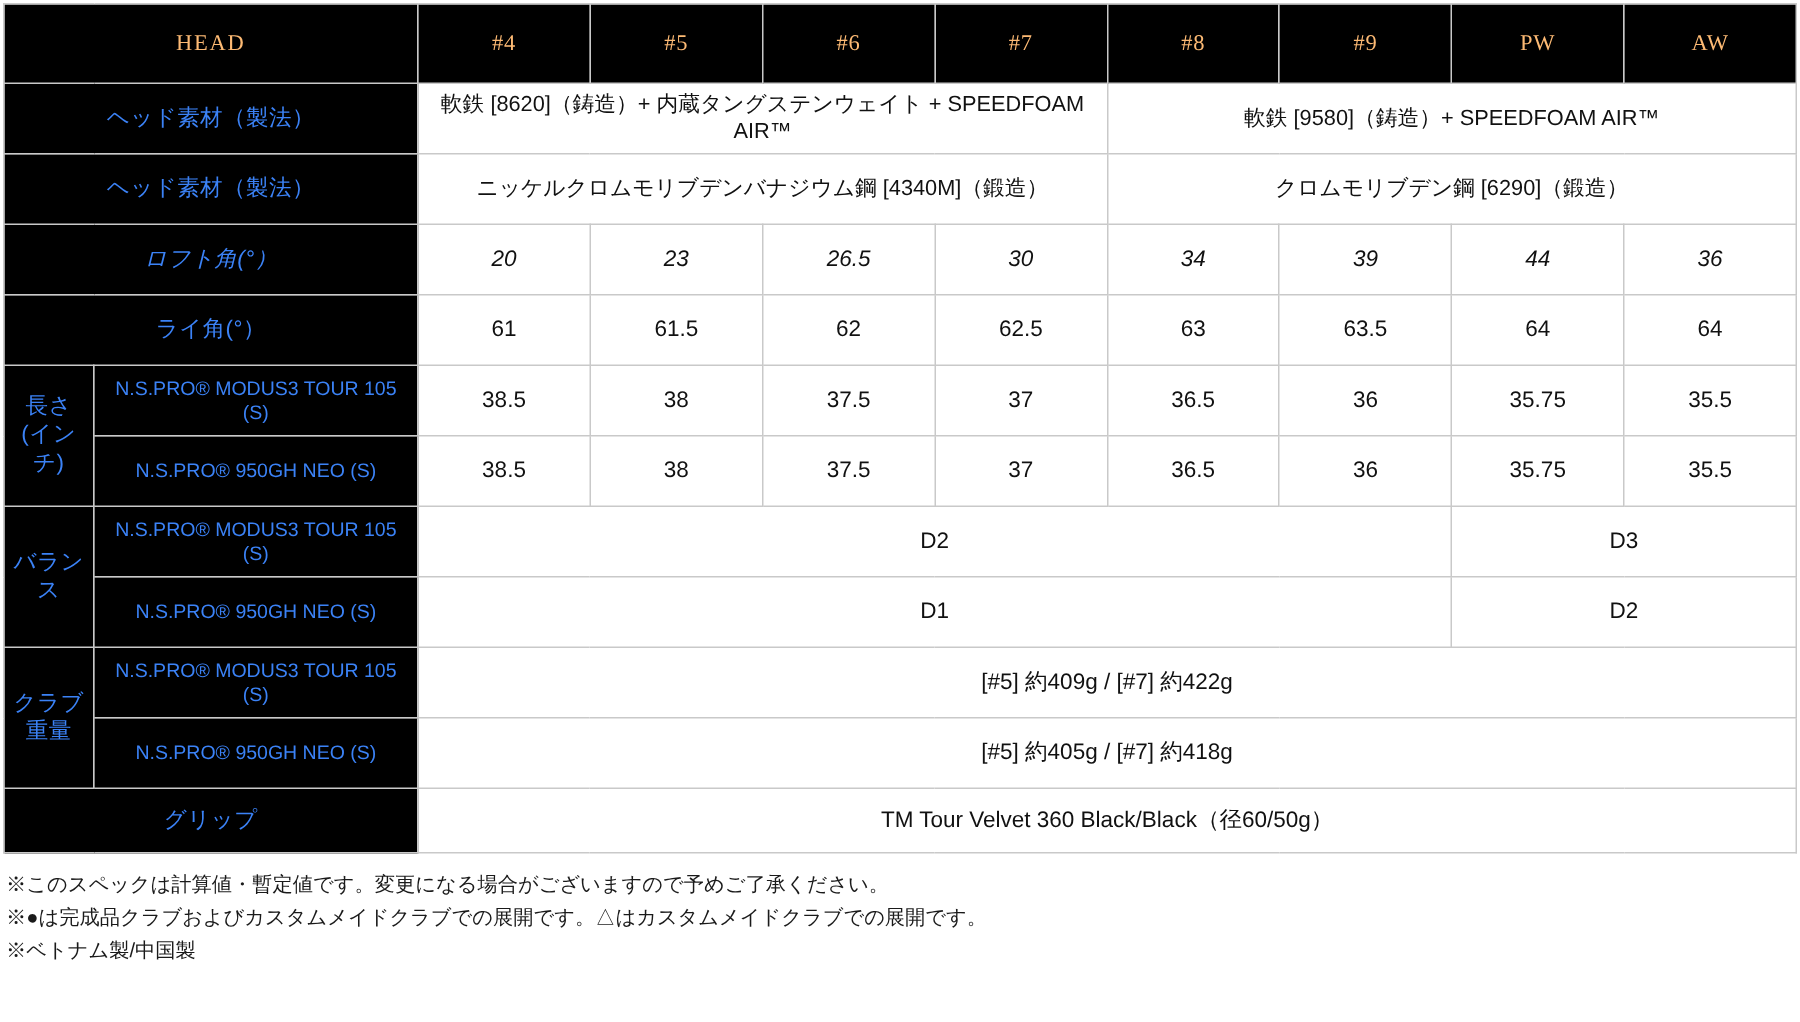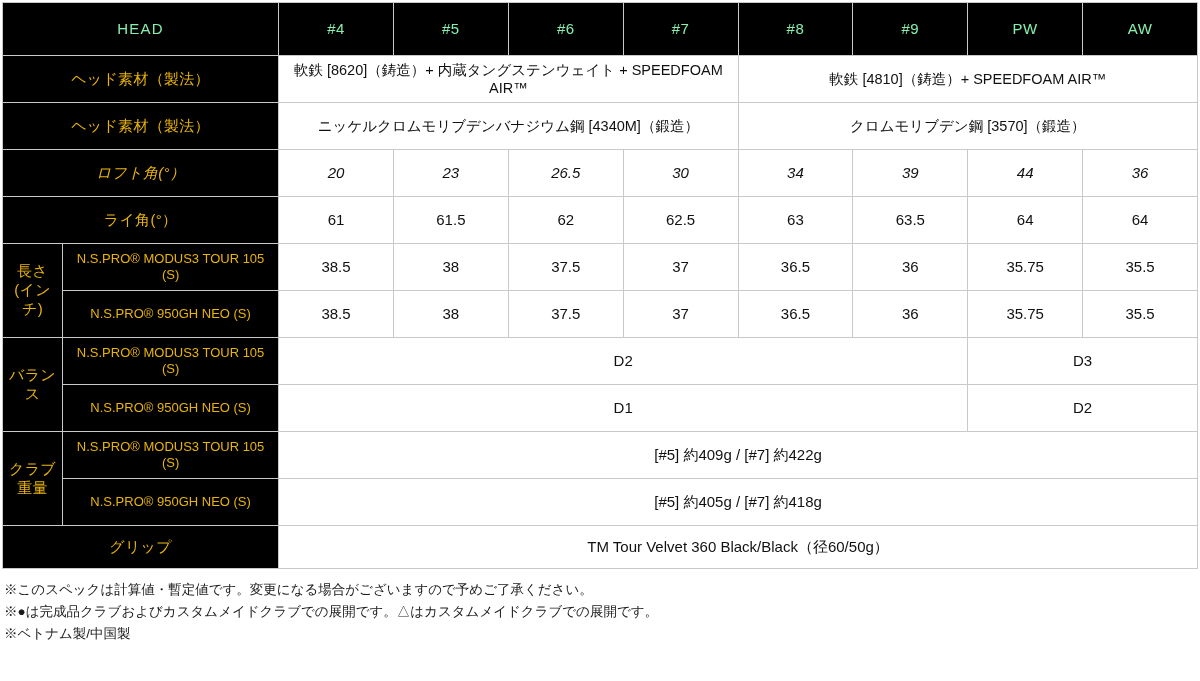--- a/index.html
+++ b/index.html
@@ -31,31 +31,32 @@
     border: 1px solid #c9c9c9;
     padding: 0 6px;
     text-align: center;
     vertical-align: middle;
     font-weight: normal;
     font-size: 15px;
     line-height: 1.25;
   }
   .hdr {
     background: #000000;
-    color: #86efac;
+    color: #fdba74;
     height: 52px;
     font-size: 15px;
     letter-spacing: 0.5px;
+    font-family: Liberation Serif, serif;
   }
   .hdr.head-label {
     letter-spacing: 1.2px;
   }
   .rowlabel {
     background: #000000;
-    color: #eab308;
+    color: #3b82f6;
     font-size: 14.5px;
     letter-spacing: 0.3px;
   }
   .rowlabel.small {
     font-size: 13px;
     letter-spacing: 0px;
     padding: 0 4px;
   }
   .val {
     background: #ffffff;
@@ -112,27 +113,27 @@
         <td class="hdr">#7</td>
         <td class="hdr">#8</td>
         <td class="hdr">#9</td>
         <td class="hdr">PW</td>
         <td class="hdr">AW</td>
       </tr>
 
       <tr class="r-mat">
         <td class="rowlabel" colspan="2">ヘッド素材（製法）</td>
         <td class="val jp" colspan="4">軟鉄 [8620]（鋳造）+ 内蔵タングステンウェイト + SPEEDFOAM AIR™</td>
-        <td class="val jp" colspan="4">軟鉄 [4810]（鋳造）+ SPEEDFOAM AIR™</td>
+        <td class="val jp" colspan="4">軟鉄 [9580]（鋳造）+ SPEEDFOAM AIR™</td>
       </tr>
 
       <tr class="r-face">
         <td class="rowlabel" colspan="2">ヘッド素材（製法）</td>
         <td class="val jp" colspan="4">ニッケルクロムモリブデンバナジウム鋼 [4340M]（鍛造）</td>
-        <td class="val jp" colspan="4">クロムモリブデン鋼 [3570]（鍛造）</td>
+        <td class="val jp" colspan="4">クロムモリブデン鋼 [6290]（鍛造）</td>
       </tr>
 
       <tr class="r-loft">
         <td class="rowlabel" colspan="2">ロフト角(°）</td>
         <td class="val">20</td>
         <td class="val">23</td>
         <td class="val">26.5</td>
         <td class="val">30</td>
         <td class="val">34</td>
         <td class="val">39</td>

